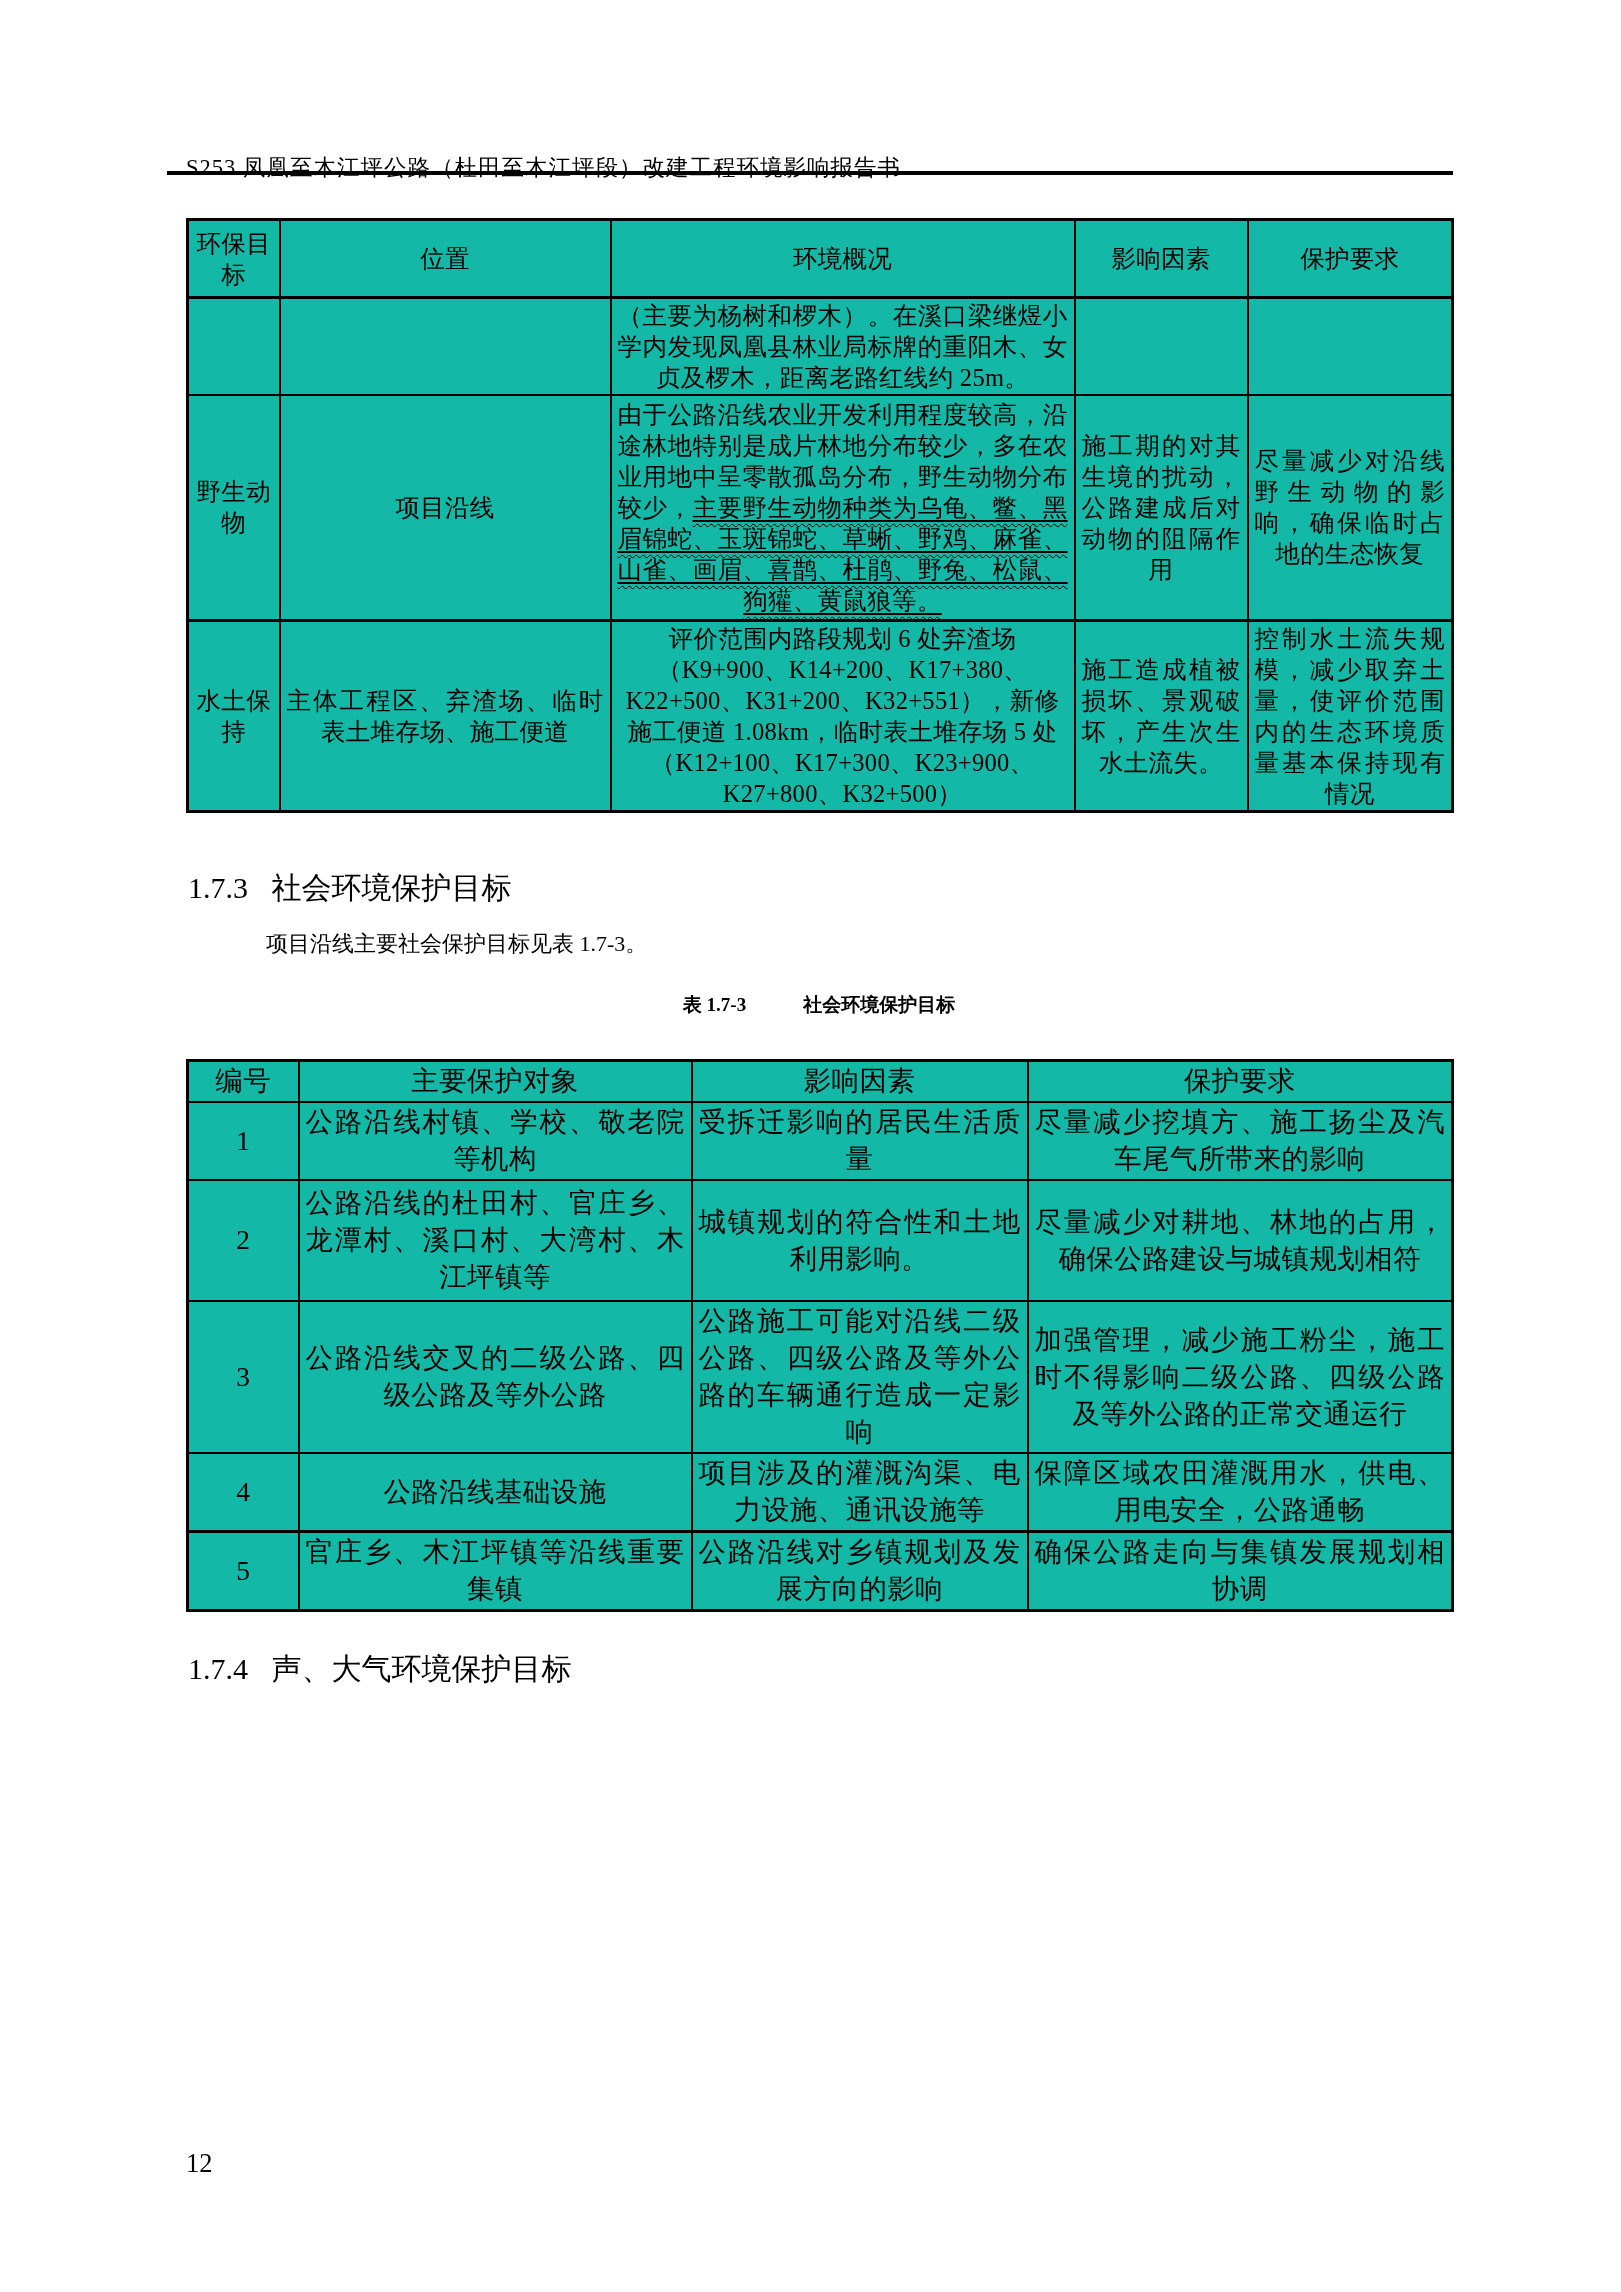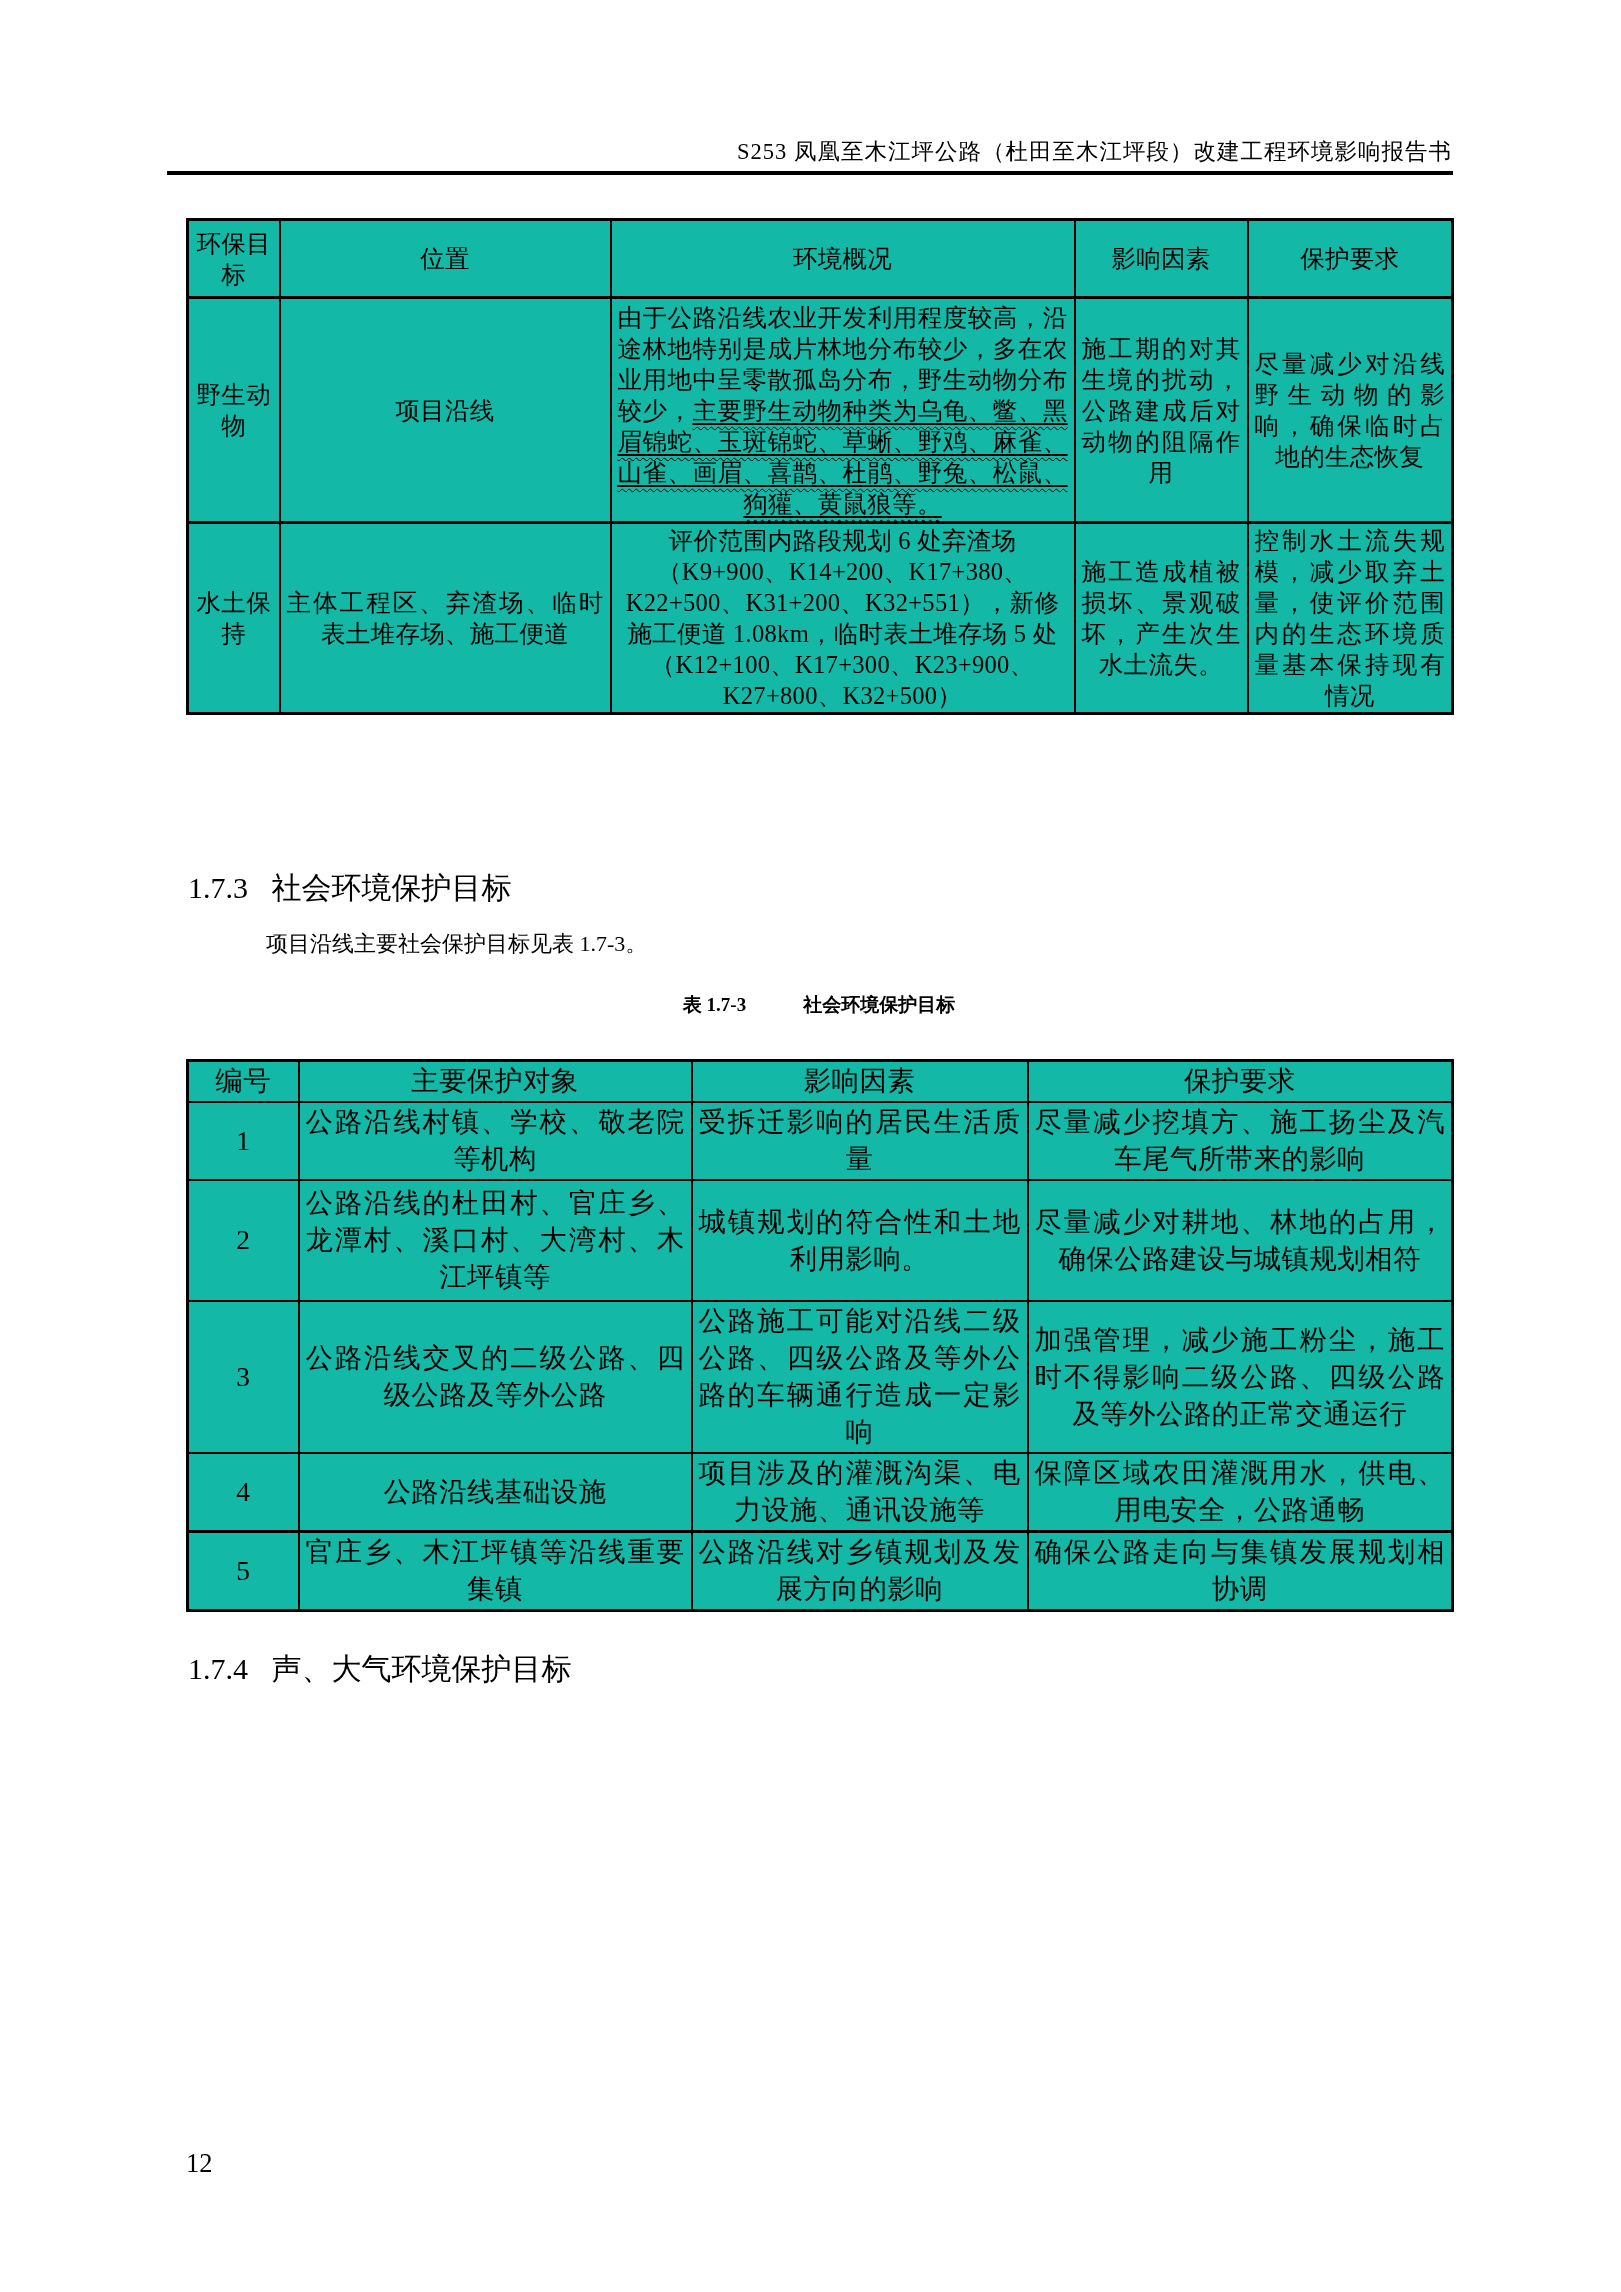--- a/index.html
+++ b/index.html
@@ -3,22 +3,22 @@
 <meta charset="utf-8">
 <style>
   * { margin:0; padding:0; box-sizing:border-box; }
   html,body { background:#ffffff; }
   .page {
     position:relative; width:1621px; height:2293px; background:#ffffff;
     font-family:"Liberation Serif","DejaVu Serif",serif; color:#000;
     overflow:hidden;
   }
   .header-title {
-    position:absolute; top:136px; left:186px; width:1266px;
-    text-align:right; font-size:22.5px; letter-spacing:1px;
+    position:absolute; top:152px; left:186px; width:1266px;
+    font-size:22.5px; letter-spacing:1px;
   }
   .header-rule {
     position:absolute; top:171px; left:167px; width:1286px; height:3.9px;
     background:#000;
   }
   table {
     border-collapse:collapse; table-layout:fixed; position:absolute;
     left:186px; background:#14b8a6; border:3.9px solid #000;
   }
   td {
@@ -70,20 +70,27 @@
     <thead>
       <tr>
         <td>环保目标</td>
         <td>位置</td>
         <td>环境概况</td>
         <td>影响因素</td>
         <td>保护要求</td>
       </tr>
     </thead>
     <tbody>
+      <tr class="r0">
+        <td></td>
+        <td></td>
+        <td class="jc">（主要为杨树和椤木）。在溪口梁继煜小学内发现凤凰县林业局标牌的重阳木、女贞及椤木，距离老路红线约 25m。</td>
+        <td></td>
+        <td></td>
+      </tr>
       <tr class="r1">
         <td>野生动物</td>
         <td>项目沿线</td>
         <td class="jc"><span>由于公路沿线农业开发利用程度较高，沿途林地特别是成片林地分布较少，多在农业用地中呈零散孤岛分布，野生动物分布较少，</span><span class="u-line"><span class="u-wavy">主要野生动物种类为乌龟、鳖、黑眉锦蛇、玉斑锦蛇、草蜥、野鸡、麻雀、山雀、画眉、喜鹊、杜鹃、野兔、松鼠、狗獾、黄鼠狼等。</span></span></td>
         <td class="jc">施工期的对其生境的扰动，公路建成后对动物的阻隔作用</td>
         <td class="jc">尽量减少对沿线野生动物的影响，确保临时占地的生态恢复</td>
       </tr>
       <tr class="r2">
         <td>水土保持</td>
         <td class="jc">主体工程区、弃渣场、临时表土堆存场、施工便道</td>

